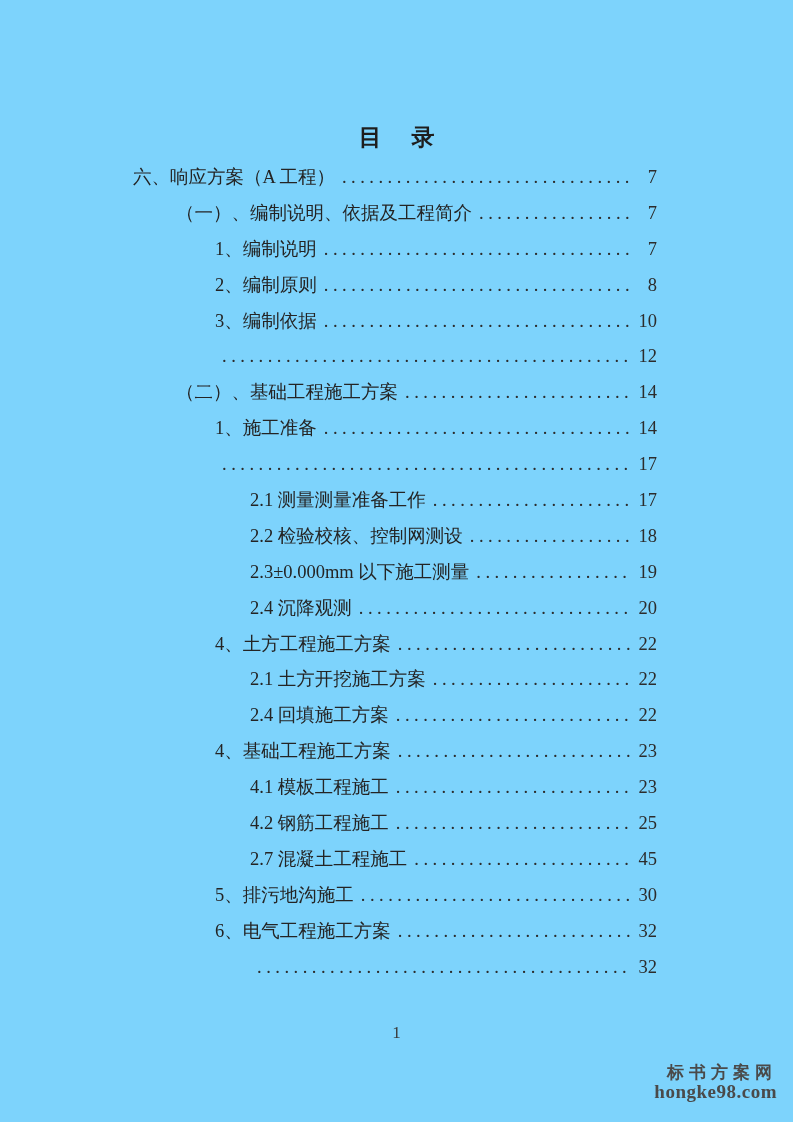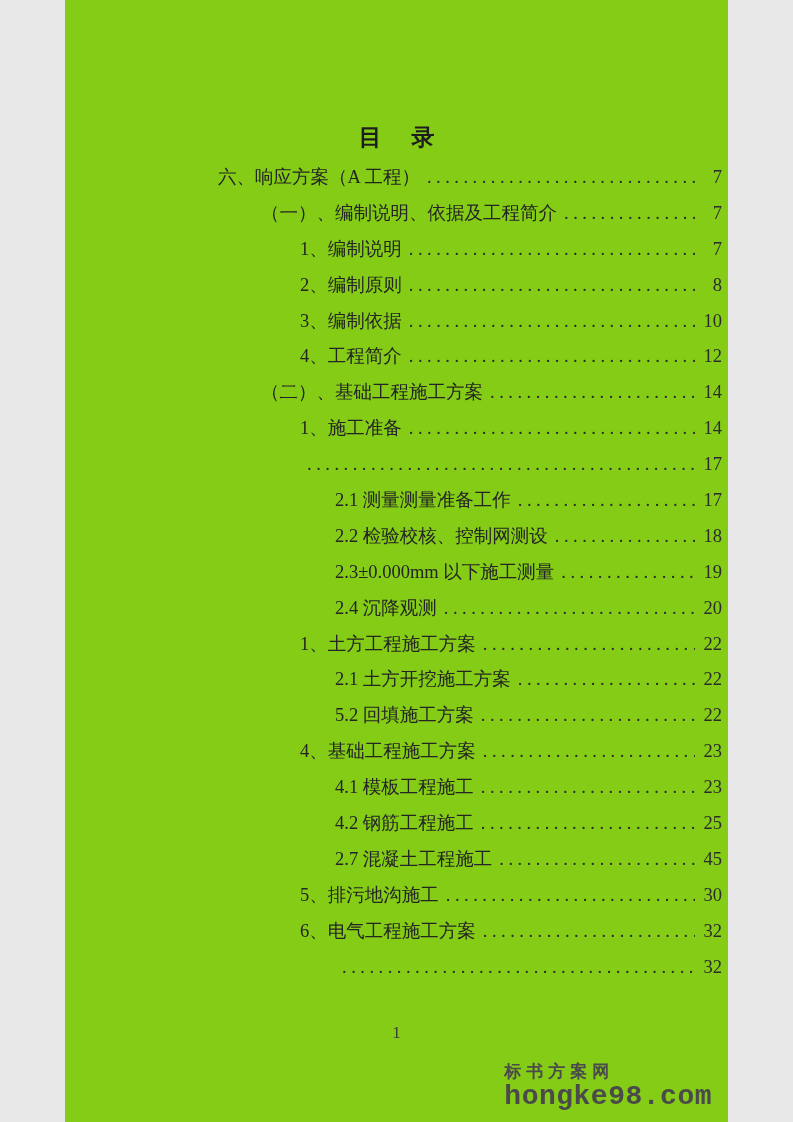--- a/index.html
+++ b/index.html
@@ -2,24 +2,24 @@
 <html><head>
 <meta charset="utf-8">
 <style>
   html, body {
     margin: 0;
     padding: 0;
     background: #e8e8e8;
   }
   .page {
     position: relative;
-    width: 663px;
+    width: 793px;
     height: 1122px;
     margin: 0 auto;
-    background: #84cc16;
+    background: #7dd3fc;
     overflow: hidden;
     font-family: "Liberation Serif", "DejaVu Serif", serif;
     color: #222222;
   }
   .doc-title {
     position: absolute;
     top: 122px;
     left: 0;
     right: 0;
     margin: 0;
@@ -37,21 +37,20 @@
     width: 524px;
   }
   .toc-row {
     display: flex;
     align-items: center;
     height: 35.9px;
     line-height: 35.9px;
     font-size: 18.5px;
     white-space: nowrap;
     cursor: pointer;
-    margin-left: 20px;
   }
   .toc-row.lvl2 { padding-left: 43px; }
   .toc-row.lvl3 { padding-left: 82px; }
   .toc-row.lvl4 { padding-left: 117px; }
   .toc-label {
     flex: 0 0 auto;
     color: #242424;
   }
   .toc-leader {
     flex: 1 1 auto;
@@ -74,32 +73,33 @@
     left: 0;
     right: 0;
     text-align: center;
     font-size: 17px;
     color: #3c3c3c;
   }
   .watermark {
     position: absolute;
     right: 16px;
     top: 1064px;
-    font-family: Liberation Mono, monospace;
+    text-align: right;
+    font-family: Liberation Serif, serif;
     font-weight: bold;
     line-height: 1.08;
   }
   .watermark-name {
     display: block;
     font-size: 17px;
     letter-spacing: 5px;
   }
   .watermark-url {
     display: block;
-    font-size: 28px;
+    font-size: 19px;
     letter-spacing: 0.5px;
   }
 </style>
 </head>
 <body>
 
 <div class="page">
 
   <h1 class="doc-title">目 录</h1>
 
@@ -128,21 +128,20 @@
     <span class="toc-page">8</span>
   </div>
 
   <div class="toc-row lvl3">
     <span class="toc-label">3、编制依据</span>
     <span class="toc-leader" aria-hidden="true">......................................................................................................................................................</span>
     <span class="toc-page">10</span>
   </div>
 
   <div class="toc-row lvl3">
-    <span class="toc-label">4、工程简介</span>
     <span class="toc-leader" aria-hidden="true">......................................................................................................................................................</span>
     <span class="toc-page">12</span>
   </div>
 
   <div class="toc-row lvl2">
     <span class="toc-label">（二）、基础工程施工方案</span>
     <span class="toc-leader" aria-hidden="true">......................................................................................................................................................</span>
     <span class="toc-page">14</span>
   </div>
 
@@ -175,33 +174,33 @@
     <span class="toc-page">19</span>
   </div>
 
   <div class="toc-row lvl4">
     <span class="toc-label">2.4 沉降观测</span>
     <span class="toc-leader" aria-hidden="true">......................................................................................................................................................</span>
     <span class="toc-page">20</span>
   </div>
 
   <div class="toc-row lvl3">
-    <span class="toc-label">1、土方工程施工方案</span>
+    <span class="toc-label">4、土方工程施工方案</span>
     <span class="toc-leader" aria-hidden="true">......................................................................................................................................................</span>
     <span class="toc-page">22</span>
   </div>
 
   <div class="toc-row lvl4">
     <span class="toc-label">2.1 土方开挖施工方案</span>
     <span class="toc-leader" aria-hidden="true">......................................................................................................................................................</span>
     <span class="toc-page">22</span>
   </div>
 
   <div class="toc-row lvl4">
-    <span class="toc-label">5.2 回填施工方案</span>
+    <span class="toc-label">2.4 回填施工方案</span>
     <span class="toc-leader" aria-hidden="true">......................................................................................................................................................</span>
     <span class="toc-page">22</span>
   </div>
 
   <div class="toc-row lvl3">
     <span class="toc-label">4、基础工程施工方案</span>
     <span class="toc-leader" aria-hidden="true">......................................................................................................................................................</span>
     <span class="toc-page">23</span>
   </div>
 

